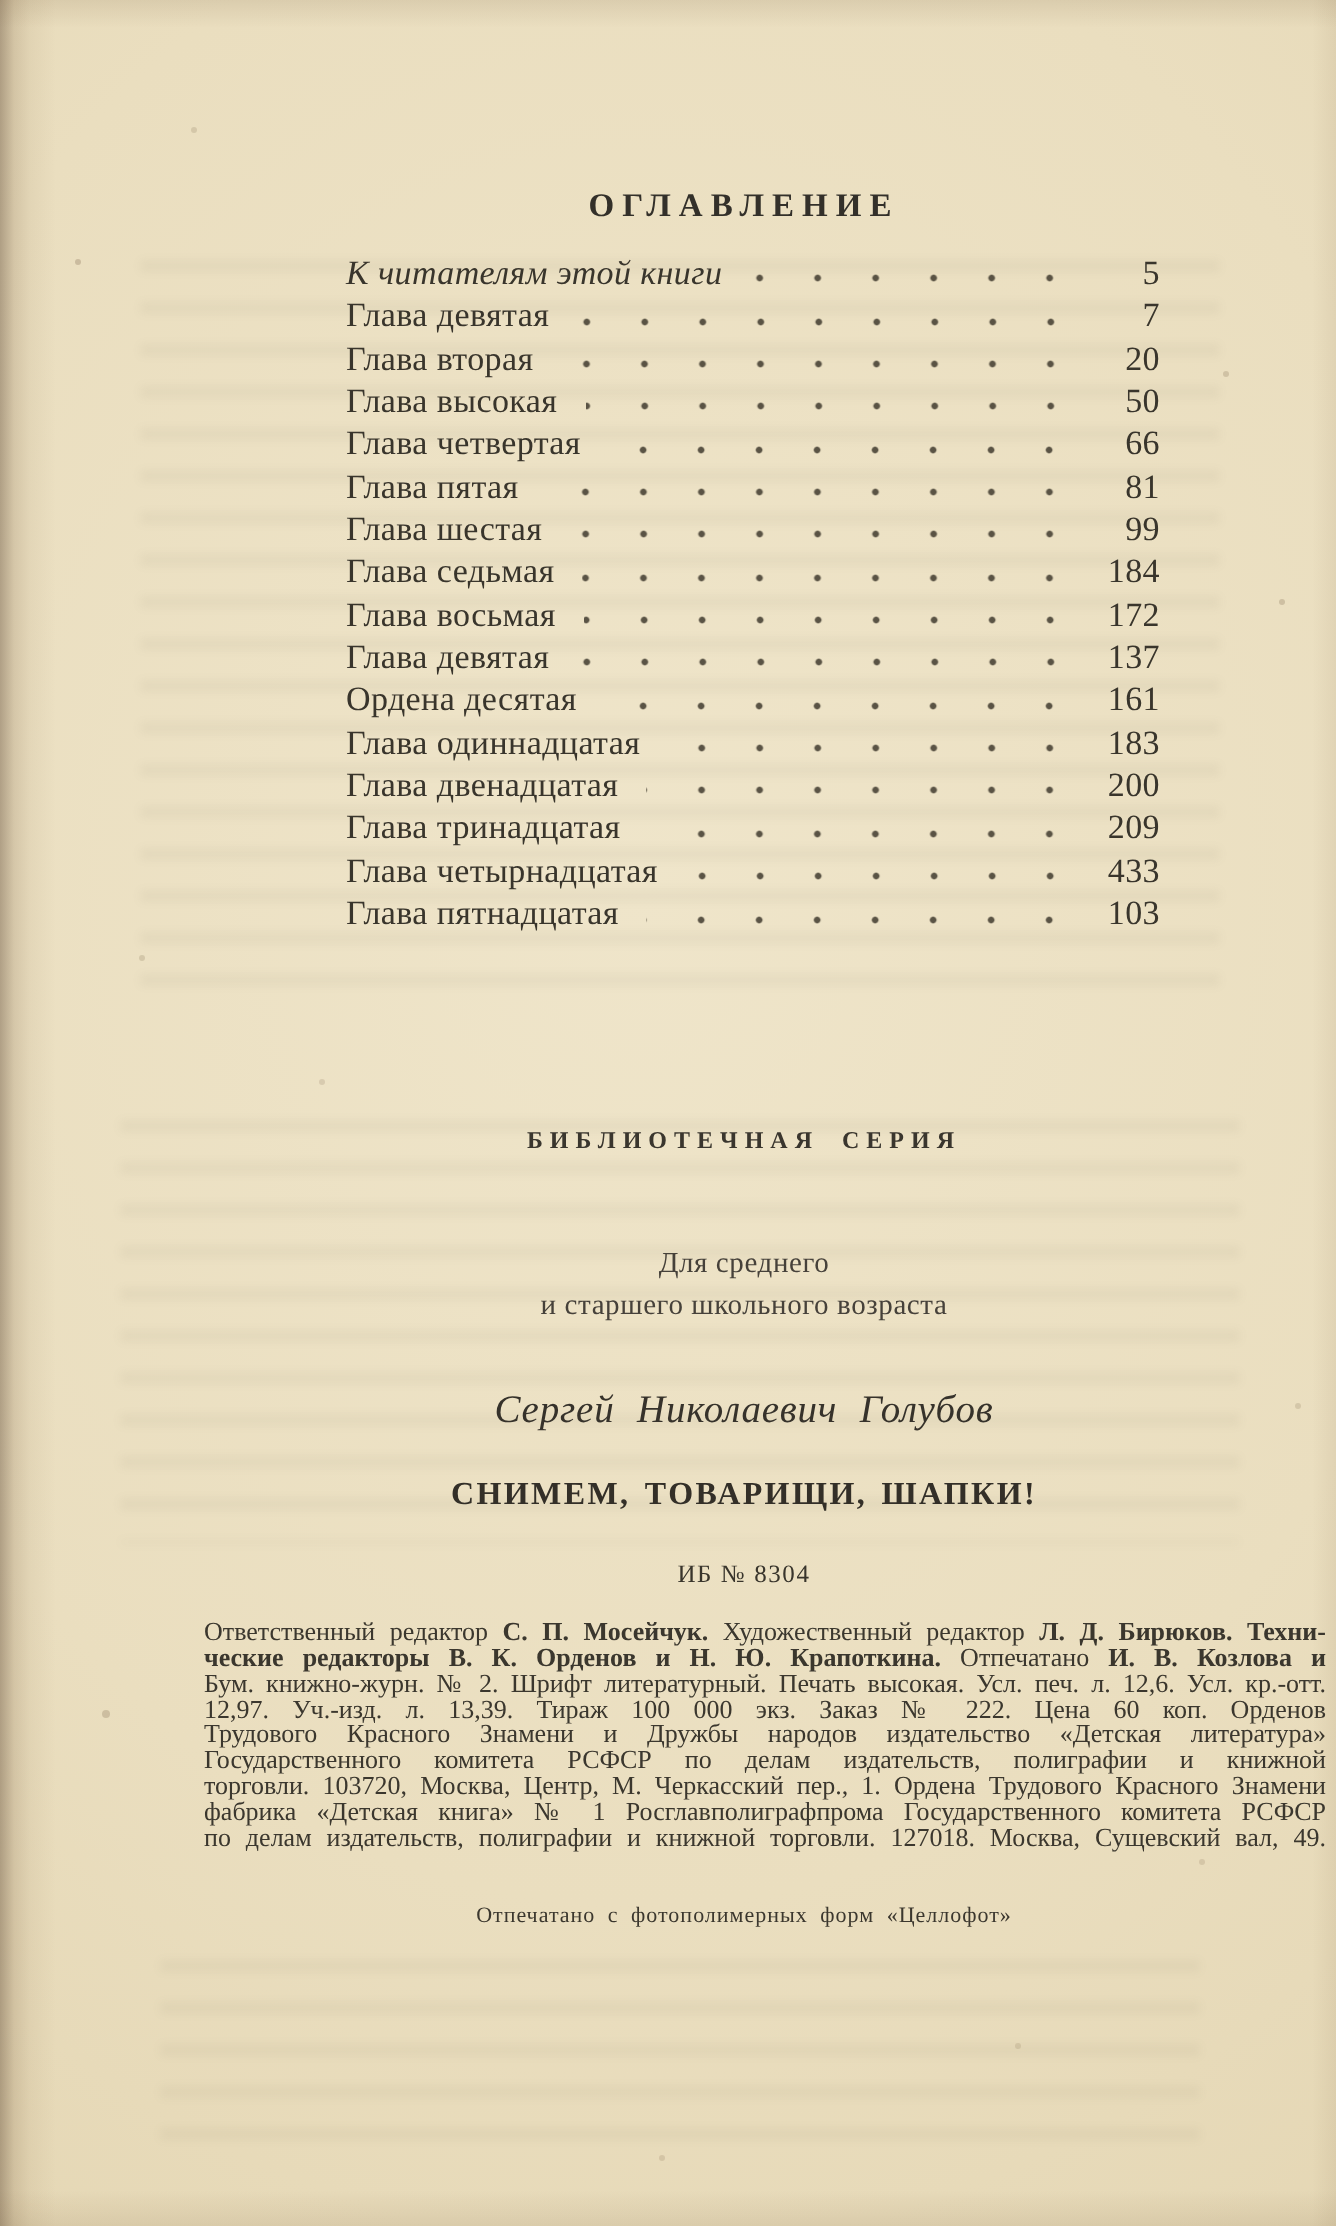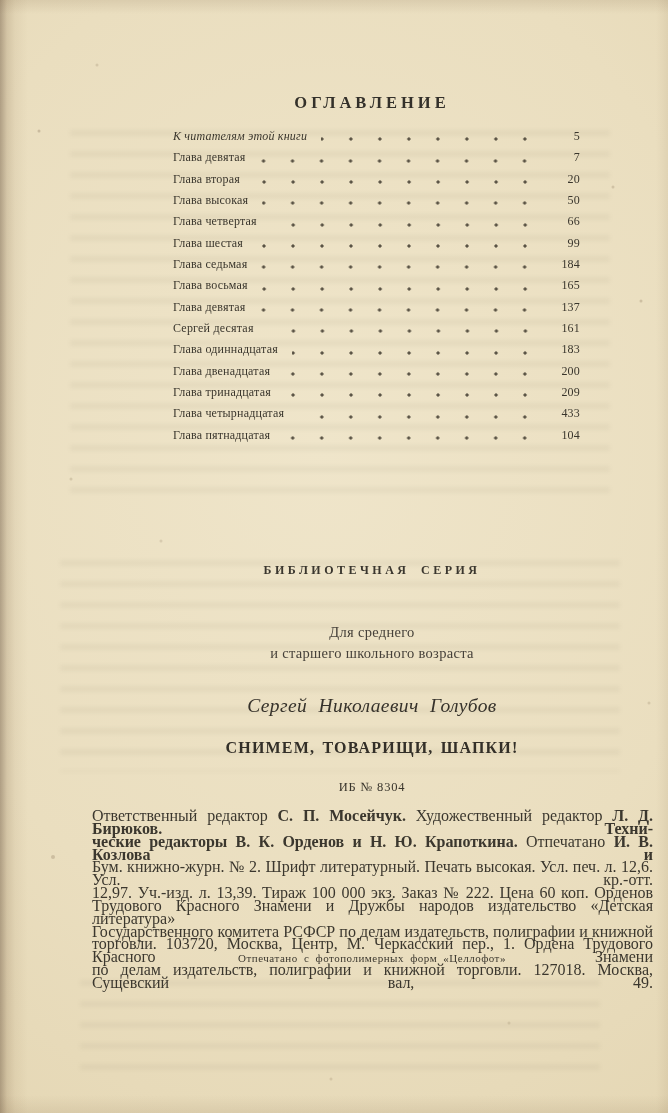--- a/index.html
+++ b/index.html
@@ -38,21 +38,21 @@
       600px 930px 0 .5px rgba(90,66,40,.14); }
 
   .content { position: absolute; left: 72px; top: 0; width: 600px; }
 
   .toc-title {
     position: absolute; top: 82px; left: 0; width: 100%;
     text-align: center; font-weight: bold; font-size: 16.5px;
     letter-spacing: 4px; color: #33302a;
   }
   .toc { position: absolute; top: 126px; left: 101px; width: 407px; }
-  .toc-row { display: flex; align-items: flex-start; height: 21.35px; line-height: 21.35px; font-size: 12px; letter-spacing: .2px; }
+  .toc-row { display: flex; align-items: flex-start; height: 21.35px; line-height: 21.35px; font-size: 17px; letter-spacing: .2px; }
   .toc-row.italic .toc-label { font-style: italic; }
   .toc-label { white-space: nowrap; }
   .toc-leader { flex: 1 1 auto; align-self: flex-end; height: 6px; margin: 0 4px 5px 14px;
     background-image: radial-gradient(circle at 14px 3px, rgba(64,58,46,.85) 1.25px, rgba(64,58,46,0) 2px);
     background-size: 29px 6px; background-repeat: repeat-x; background-position: right 0 top 0; }
   .toc-page { min-width: 36px; text-align: right; white-space: nowrap; }
 
   .series-heading {
     position: absolute; top: 563px; left: 0; width: 100%;
     text-align: center; font-weight: bold; font-size: 12px;
@@ -70,22 +70,22 @@
   .book-title {
     position: absolute; top: 739px; left: 0; width: 100%;
     text-align: center; font-weight: bold; font-size: 16px;
     letter-spacing: 1.2px; word-spacing: 2px; color: #332f28;
   }
   .ib-number {
     position: absolute; top: 780px; left: 0; width: 100%;
     text-align: center; font-size: 12.5px; letter-spacing: .8px;
   }
   .colophon {
-    position: absolute; top: 810px; left: 20px; width: 561px;
-    font-size: 16px; line-height: 12.85px; color: #3b372e;
+    position: absolute; top: 810px; left: 30px; width: 561px;
+    font-size: 13px; line-height: 12.85px; color: #3b372e;
   }
   .colophon-line { text-align: justify; text-align-last: justify; white-space: normal; }
   .colophon .b { font-weight: bold; }
   .printed-note {
     position: absolute; top: 952px; left: 0; width: 100%;
     text-align: center; font-size: 11px; word-spacing: 3px; letter-spacing: .5px; color: #3b372e;
   }
 </style>
 </head>
 <body>
@@ -125,41 +125,46 @@
         <span class="toc-label">Глава высокая</span>
         <span class="toc-leader"></span>
         <span class="toc-page">50</span>
       </div>
       <div class="toc-row">
         <span class="toc-label">Глава четвертая</span>
         <span class="toc-leader"></span>
         <span class="toc-page">66</span>
       </div>
       <div class="toc-row">
+        <span class="toc-label">Глава пятая</span>
+        <span class="toc-leader"></span>
+        <span class="toc-page">81</span>
+      </div>
+      <div class="toc-row">
         <span class="toc-label">Глава шестая</span>
         <span class="toc-leader"></span>
         <span class="toc-page">99</span>
       </div>
       <div class="toc-row">
         <span class="toc-label">Глава седьмая</span>
         <span class="toc-leader"></span>
         <span class="toc-page">184</span>
       </div>
       <div class="toc-row">
         <span class="toc-label">Глава восьмая</span>
         <span class="toc-leader"></span>
-        <span class="toc-page">165</span>
+        <span class="toc-page">172</span>
       </div>
       <div class="toc-row">
         <span class="toc-label">Глава девятая</span>
         <span class="toc-leader"></span>
         <span class="toc-page">137</span>
       </div>
       <div class="toc-row">
-        <span class="toc-label">Сергей десятая</span>
+        <span class="toc-label">Ордена десятая</span>
         <span class="toc-leader"></span>
         <span class="toc-page">161</span>
       </div>
       <div class="toc-row">
         <span class="toc-label">Глава одиннадцатая</span>
         <span class="toc-leader"></span>
         <span class="toc-page">183</span>
       </div>
       <div class="toc-row">
         <span class="toc-label">Глава двенадцатая</span>
@@ -172,21 +177,21 @@
         <span class="toc-page">209</span>
       </div>
       <div class="toc-row">
         <span class="toc-label">Глава четырнадцатая</span>
         <span class="toc-leader"></span>
         <span class="toc-page">433</span>
       </div>
       <div class="toc-row">
         <span class="toc-label">Глава пятнадцатая</span>
         <span class="toc-leader"></span>
-        <span class="toc-page">104</span>
+        <span class="toc-page">103</span>
       </div>
     </div>
 
     <div class="series-heading">БИБЛИОТЕЧНАЯ СЕРИЯ</div>
 
     <div class="audience">
       <div>Для среднего</div>
       <div>и старшего школьного возраста</div>
     </div>
 
@@ -197,19 +202,20 @@
     <div class="ib-number">ИБ № 8304</div>
 
     <div class="colophon">
       <div class="colophon-line"><span>Ответственный редактор </span><span class="b">С. П. Мосейчук.</span><span> Художественный редактор </span><span class="b">Л. Д. Бирюков. Техни-</span></div>
       <div class="colophon-line"><span class="b">ческие редакторы В. К. Орденов и Н. Ю. Крапоткина.</span><span> Отпечатано </span><span class="b">И. В. Козлова и</span></div>
       <div class="colophon-line"><span>Бум. книжно-журн. № 2. Шрифт литературный. Печать высокая. Усл. печ. л. 12,6. Усл. кр.-отт.</span></div>
       <div class="colophon-line"><span>12,97. Уч.-изд. л. 13,39. Тираж 100 000 экз. Заказ № 222. Цена 60 коп. Орденов</span></div>
       <div class="colophon-line"><span>Трудового Красного Знамени и Дружбы народов издательство «Детская литература»</span></div>
       <div class="colophon-line"><span>Государственного комитета РСФСР по делам издательств, полиграфии и книжной</span></div>
       <div class="colophon-line"><span>торговли. 103720, Москва, Центр, М. Черкасский пер., 1. Ордена Трудового Красного Знамени</span></div>
+      <div class="colophon-line"><span>фабрика «Детская книга» № 1 Росглавполиграфпрома Государственного комитета РСФСР</span></div>
       <div class="colophon-line"><span>по делам издательств, полиграфии и книжной торговли. 127018. Москва, Сущевский вал, 49.</span></div>
     </div>
 
     <div class="printed-note">Отпечатано с фотополимерных форм «Целлофот»</div>
 
   </div>
 </div>
 
 </body></html>

